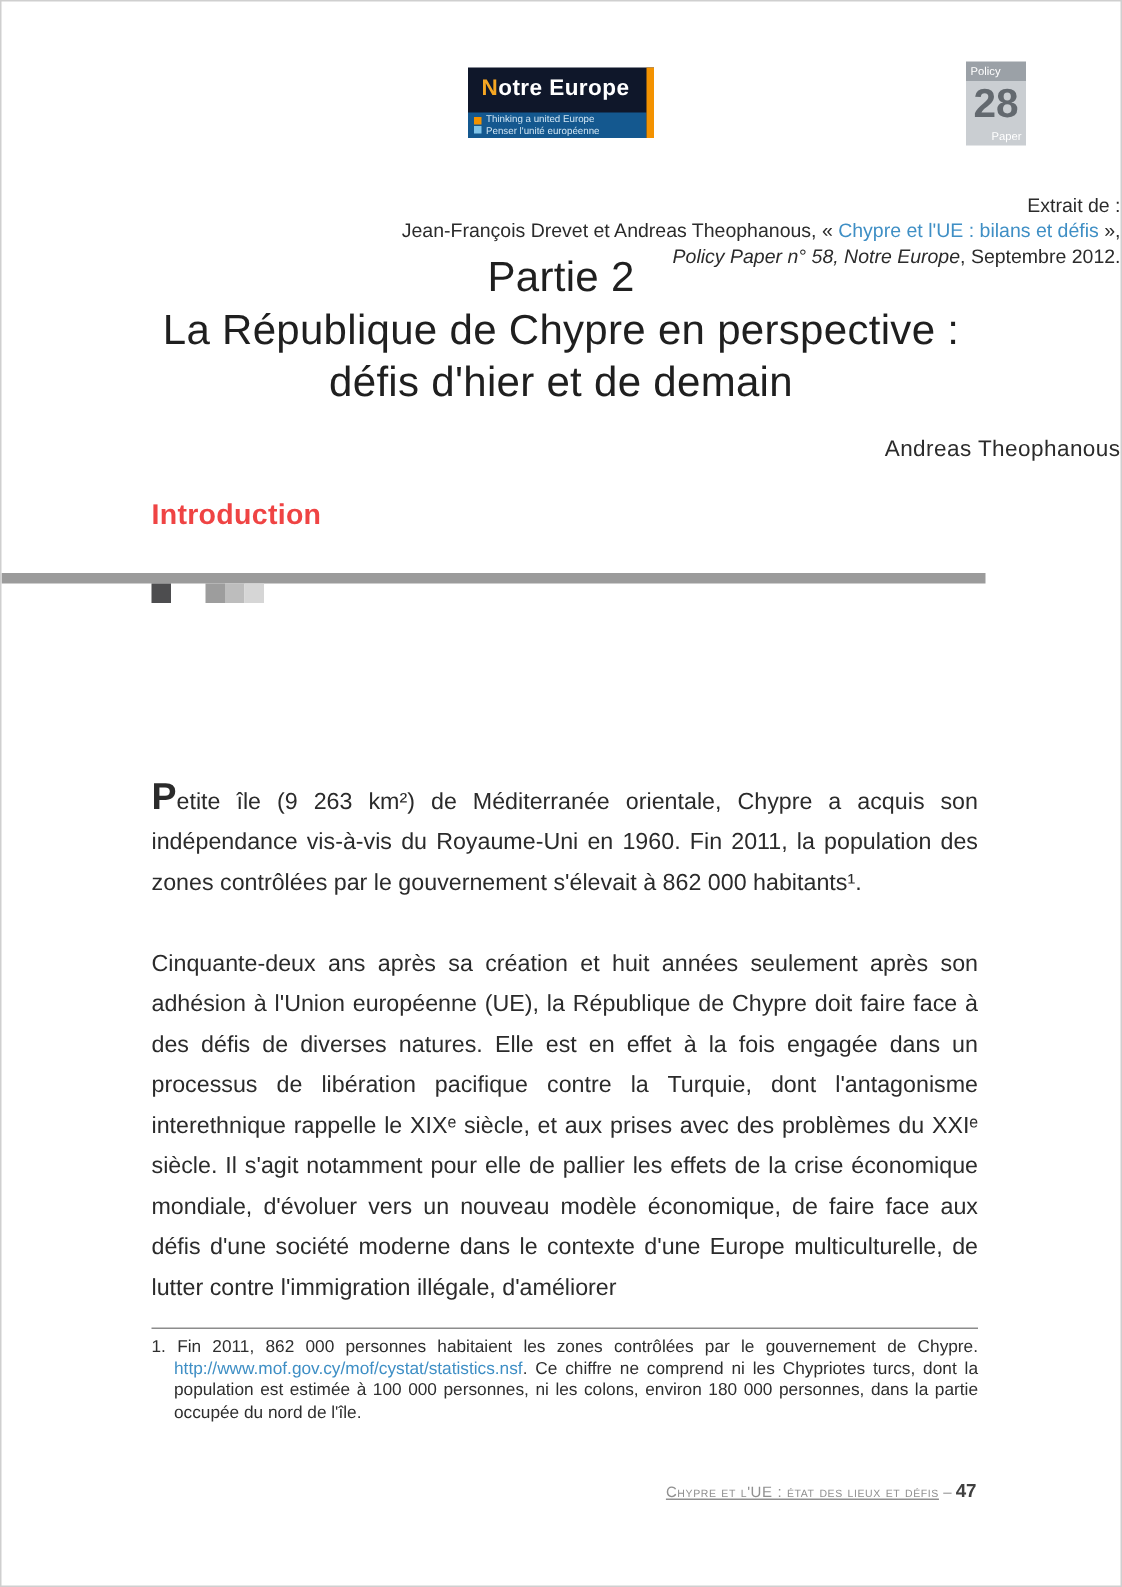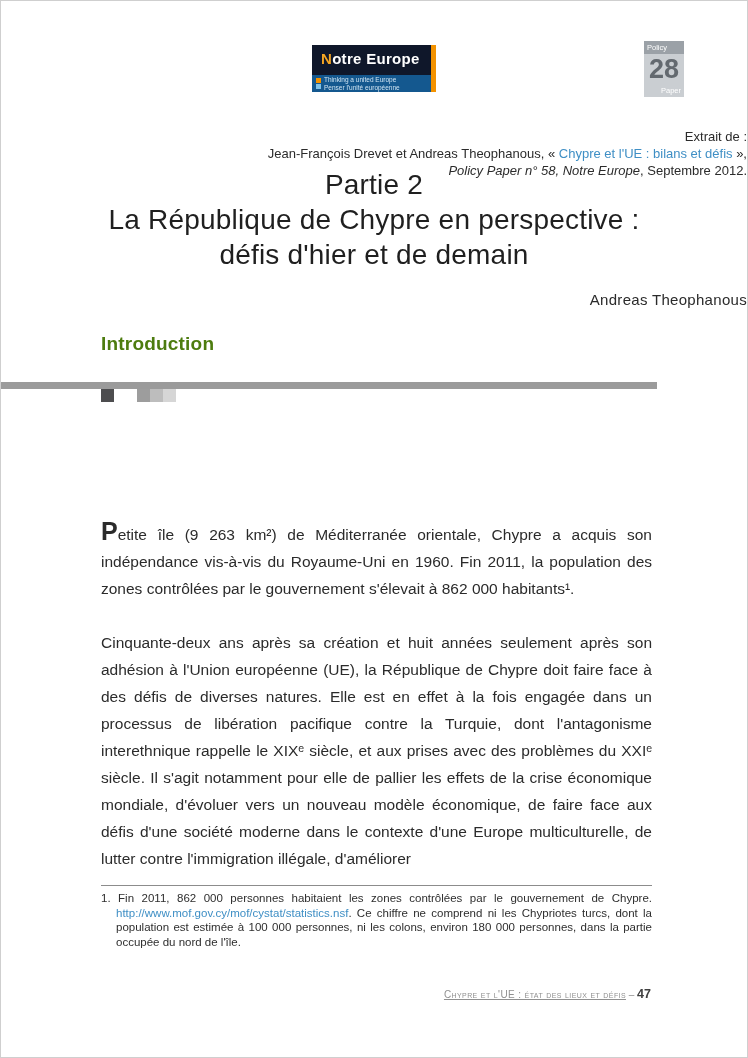--- a/index.html
+++ b/index.html
@@ -28,21 +28,21 @@
   .citation{position:absolute;top:103px;left:0;width:100%;text-align:right;
     font-size:13px;line-height:17px;color:#2b2b2b;margin-top:24px;}
   .link{color:#3f8fc5;}
   .italic{font-style:italic;}
   
   .title{position:absolute;top:166px;left:0;width:100%;text-align:center;
     font-size:28px;line-height:35px;font-weight:500;color:#1f1f1f;letter-spacing:.2px;}
   .author{position:absolute;top:290px;left:0;width:100%;text-align:right;
     font-size:15px;letter-spacing:.3px;color:#2b2b2b;}
   .section-heading{position:absolute;top:332px;left:100px;font-size:19px;
-    font-weight:bold;letter-spacing:.2px;color:#4d7c0f;}
+    font-weight:bold;letter-spacing:.2px;color:#ef4444;}
   
   .deco-bar{position:absolute;top:381px;left:0;width:656px;height:7px;background:#9b9b9b;}
   .sq{position:absolute;top:388px;width:13px;height:13px;}
   .sq1{left:100px;background:#4d4d4f;}
   .sq2{left:136px;background:#9d9d9d;}
   .sq3{left:149px;background:#bdbdbd;}
   .sq4{left:162px;background:#d6d6d6;}
   
   .body{position:absolute;top:517px;left:100px;width:551px;
     font-size:15.5px;line-height:27px;text-align:justify;color:#2b2b2b;}

